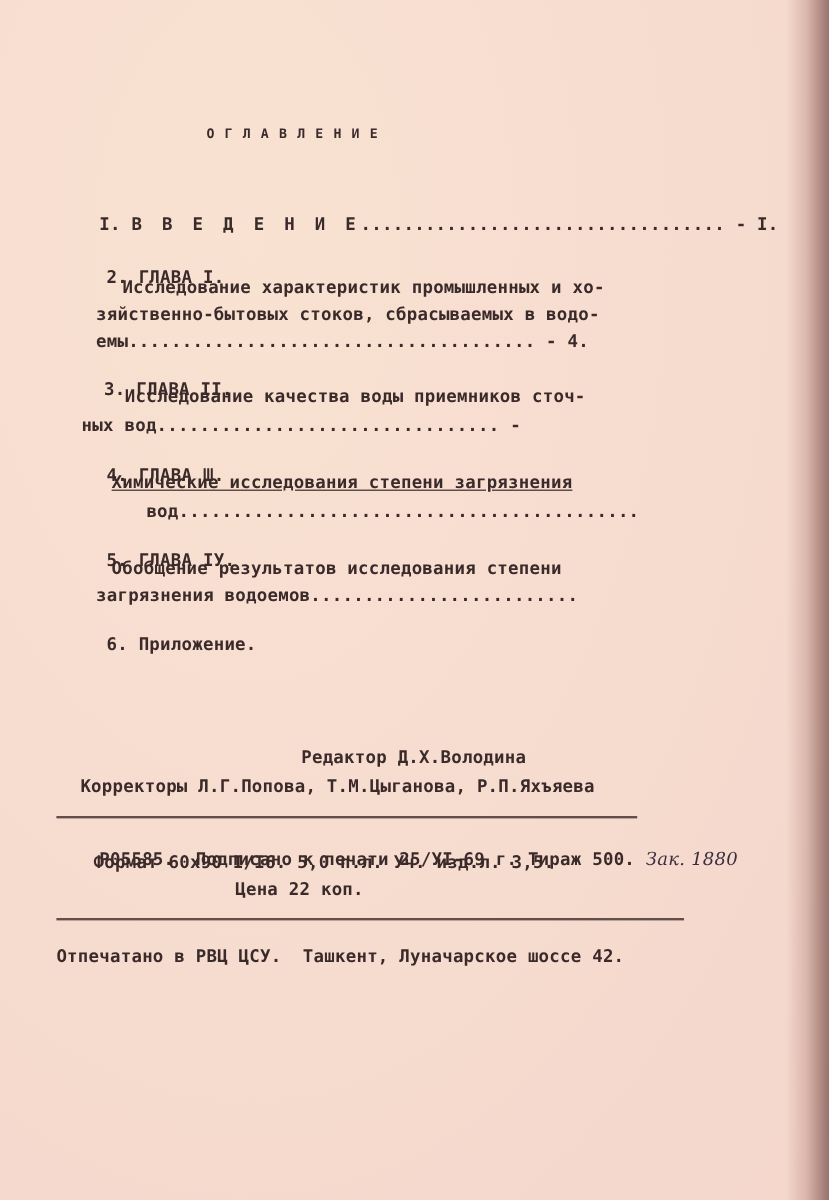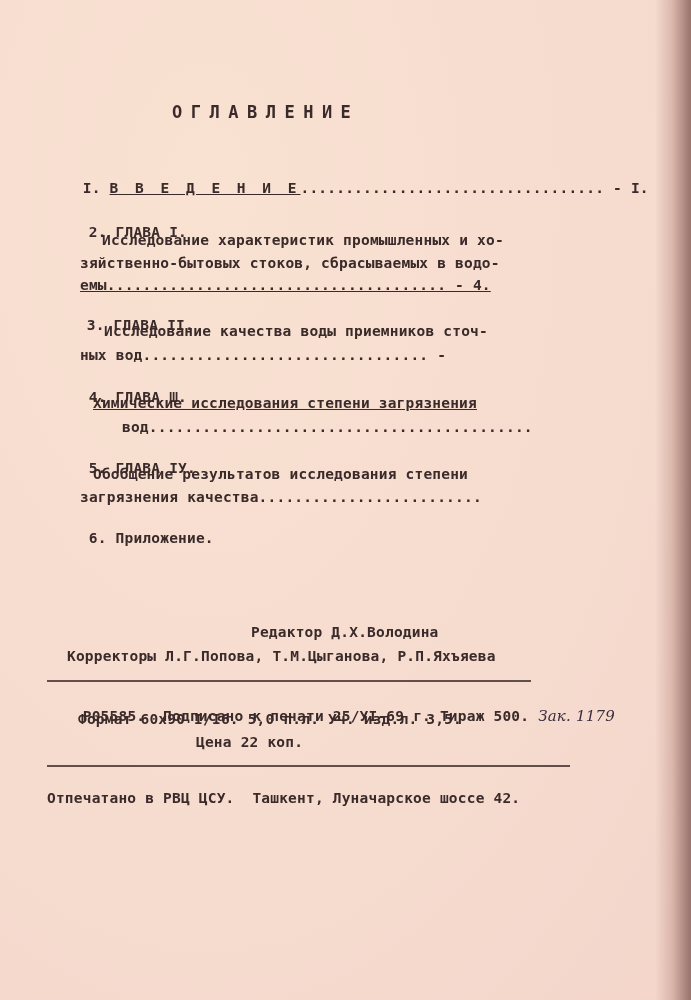--- a/index.html
+++ b/index.html
@@ -6,72 +6,72 @@
   body {
     width:691px; height:1000px; position:relative; overflow:hidden;
     background: #f7ddd0;
     background-image:
       linear-gradient(90deg, rgba(0,0,0,0) 0px, rgba(0,0,0,0) 655px, rgba(170,120,110,0.35) 672px, rgba(120,80,75,0.75) 691px),
       radial-gradient(ellipse at 30% 20%, #f9e2d2 0%, #f6dbcf 60%, #f4d6cb 100%);
     font-family: "DejaVu Sans Mono", "Liberation Mono", monospace;
     color:#3a2a2a;
   }
   .t { position:absolute; white-space:pre; font-size:14.5px; line-height:18px; font-weight:bold; letter-spacing:0.2px; }
-  .title { letter-spacing:8.5px; font-size:17px; }
-  .spaced { letter-spacing:4px;text-decoration:underline; }
+  .title { letter-spacing:8.5px; font-size:11px; }
+  .spaced { letter-spacing:4px; }
   .rule { position:absolute; height:2px; background:#4a3535; opacity:0.85; }
   .hand { font-family:"DejaVu Serif", serif; font-style:italic; font-weight:normal; font-size:15px; color:#3b2e3e; }
 </style>
 </head>
 <body>
 
 <div>
 
   <div class="t title" style="left:172px; top:103px;">ОГЛАВЛЕНИЕ</div>
 
   <div class="t" style="left:47px; top:161px;">
     <span>I.</span><span> </span><span class="spaced">В В Е Д Е Н И Е</span><span>..................................</span><span> </span><span>- I.</span>
   </div>
 
   <div class="t" style="left:53px; top:205px;text-align:center;">
     <span>2.</span><span> </span><span>ГЛАВА I.</span>
   </div>
   <div class="t" style="left:102px; top:231px;">Исследование характеристик промышленных и хо-</div>
   <div class="t" style="left:80px; top:254px;">зяйственно-бытовых стоков, сбрасываемых в водо-</div>
-  <div class="t" style="left:80px; top:276px;text-decoration:underline;">емы...................................... - 4.</div>
+  <div class="t" style="left:80px; top:276px;">емы...................................... - 4.</div>
 
   <div class="t" style="left:51px; top:298px;">
     <span>3.</span><span> </span><span>ГЛАВА II.</span>
   </div>
   <div class="t" style="left:88px; top:322px;padding-left:16px;">Исследование качества воды приемников сточ-</div>
-  <div class="t" style="left:80px; top:346px;text-align:center;">ных вод................................ -</div>
+  <div class="t" style="left:68px; top:346px;text-align:center;">ных вод................................ -</div>
 
   <div class="t" style="left:53px; top:370px;">
     <span>4.</span><span> </span><span>ГЛАВА Ш.</span>
   </div>
   <div class="t" style="left:93px; top:394px;text-decoration:underline;">Химические исследования степени загрязнения</div>
   <div class="t" style="left:80px; top:418px;padding-left:42px;">вод...........................................</div>
 
   <div class="t" style="left:53px; top:441px;text-align:center;">
     <span>5.</span><span> </span><span>ГЛАВА IУ.</span>
   </div>
   <div class="t" style="left:93px; top:465px;">Обобщение результатов исследования степени</div>
-  <div class="t" style="left:80px; top:488px;">загрязнения качества.........................</div>
+  <div class="t" style="left:80px; top:488px;">загрязнения водоемов.........................</div>
 
   <div class="t" style="left:53px; top:511px;">
     <span>6.</span><span> </span><span>Приложение.</span>
   </div>
 
   <div class="t" style="left:203px; top:623px;margin-left:48px;">Редактор Д.Х.Володина</div>
   <div class="t" style="left:67px; top:647px;">Корректоры Л.Г.Попова, Т.М.Цыганова, Р.П.Яхъяева</div>
 
   <div class="rule" style="left:47px; top:680px; width:484px;"></div>
 
   <div class="t" style="left:47px; top:689px;">
-    <span>Р05585.  Подписано к печати 25/УI-69 г. Тираж 500.</span><span> </span><span class="hand">Зак. 1179</span>
+    <span>Р05585.  Подписано к печати 25/УI-69 г. Тираж 500.</span><span> </span><span class="hand">Зак. 1880</span>
   </div>
   <div class="t" style="left:78px; top:710px;">Формат 60х90 I/I6. 5,0 п.л. Уч. изд.л. 3,5.</div>
   <div class="t" style="left:160px; top:733px;margin-left:36px;">Цена 22 коп.</div>
 
   <div class="rule" style="left:47px; top:765px; width:523px;"></div>
 
   <div class="t" style="left:47px; top:789px;">Отпечатано в РВЦ ЦСУ.  Ташкент, Луначарское шоссе 42.</div>
 
 </div>
 

